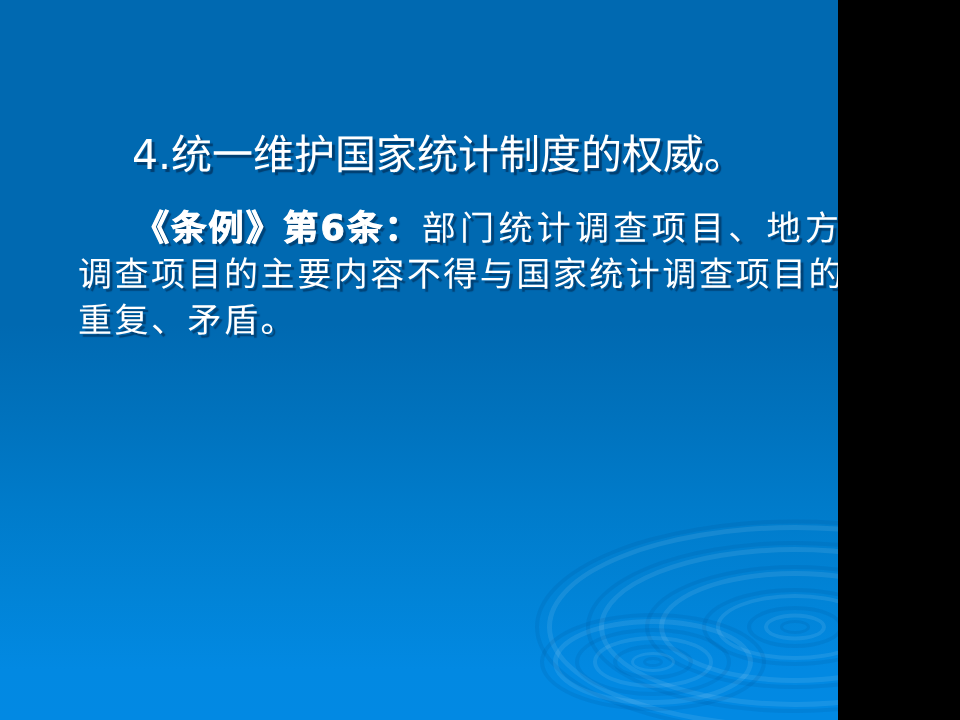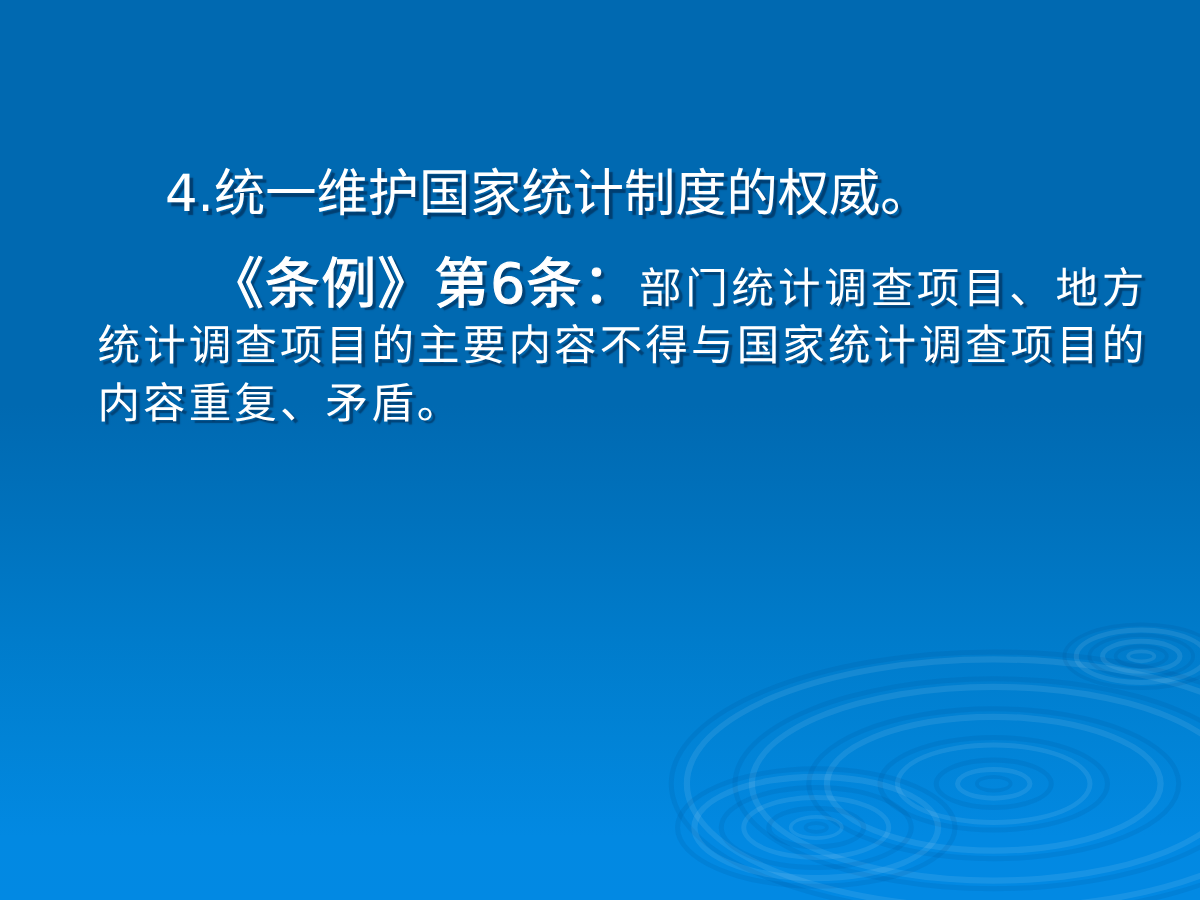--- a/index.html
+++ b/index.html
@@ -7,21 +7,21 @@
     margin: 0;
     padding: 0;
     background: #000;
   }
   body {
     font-family: "DejaVu Sans", "Liberation Sans", sans-serif;
   }
 
   .slide {
     position: relative;
-    width: 960px;
+    width: 838px;
     height: 720px;
     overflow: hidden;
     background: #0068b0;
     
     background-image: linear-gradient(
         to bottom,
         #0069b1 0%,
         #0069b1 45%,
         #0072bd 58%,
         #007bca 70%,
@@ -91,24 +91,23 @@
     font-family: "DejaVu Sans", "Liberation Sans", sans-serif;
     font-size: 34px;
     line-height: 46px;
     color: #ffffff;
     letter-spacing: 2.5px;
     text-align: justify;
     text-justify: inter-character;
     text-shadow: 3px 3px 1px rgba(0, 28, 60, 0.5);
   }
   .body-para .lead {
-    font-weight: 400;
-    font-size: 44px;
+    font-weight: 700;
+    font-size: 35px;
     letter-spacing: 0.5px;
-    margin-left: 33px;
     -webkit-text-stroke: 0.9px #ffffff;
   }
   .body-para .rest {
     font-weight: 400;
     margin-top: 28px;
   }
 </style>
 </head>
 <body>
 

